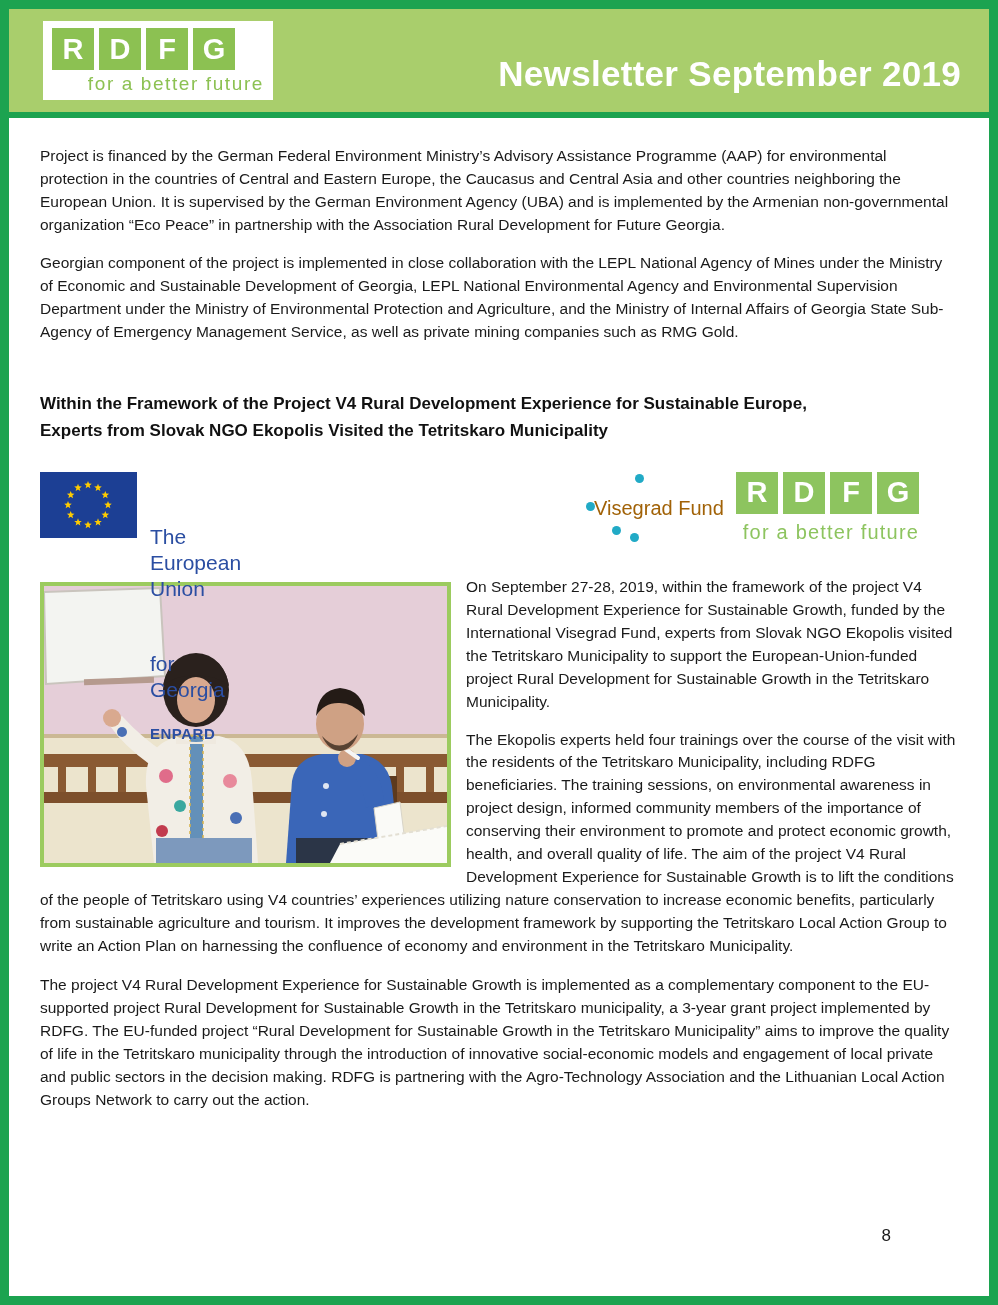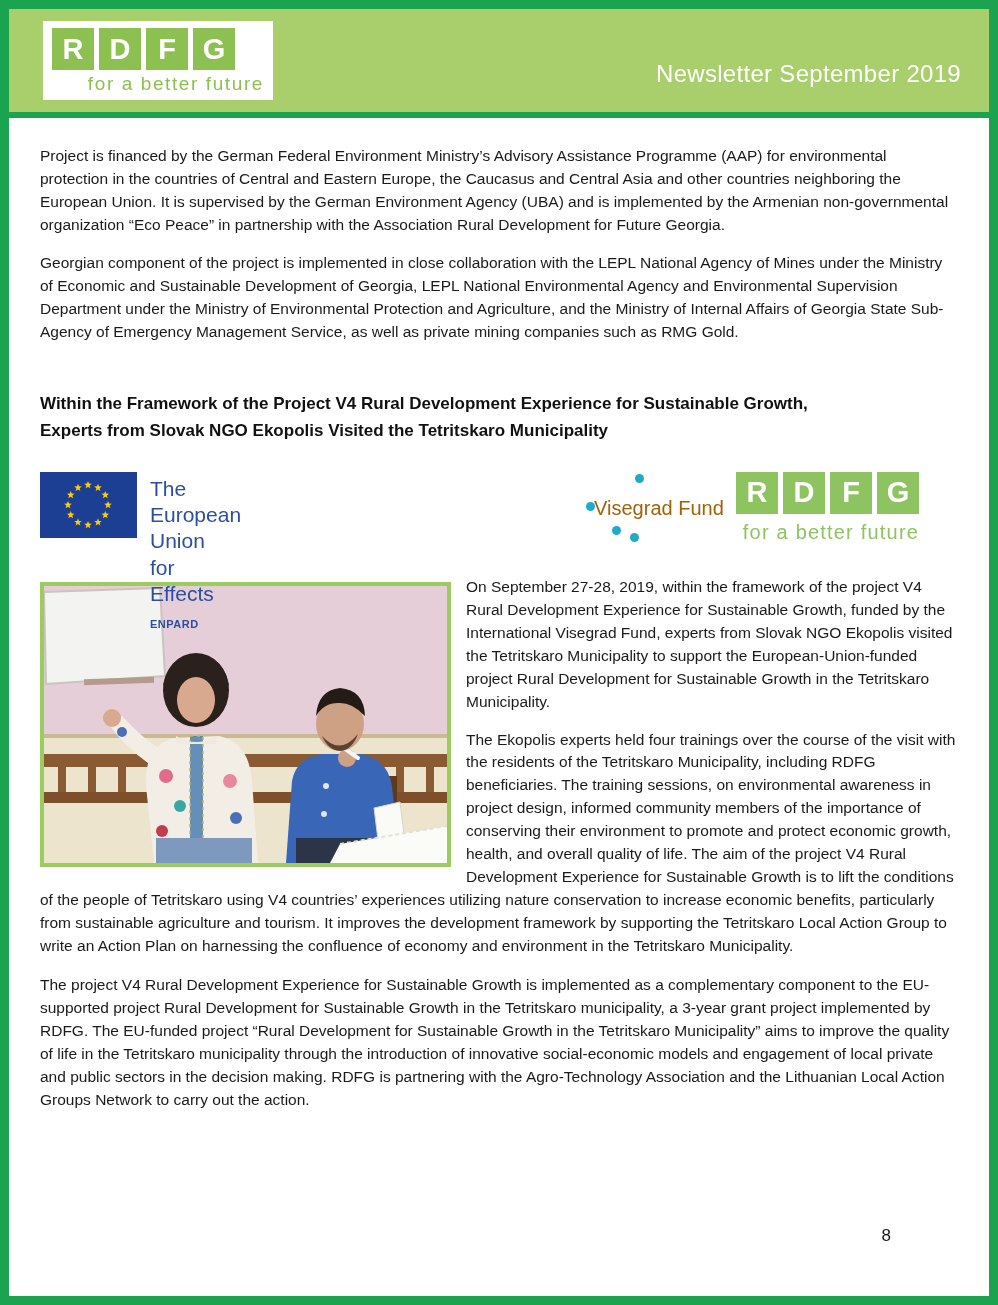--- a/index.html
+++ b/index.html
@@ -32,39 +32,39 @@
     width:42px;height:42px;background:#8CC152;
     color:#fff;font-weight:bold;font-size:29px;
     display:flex;align-items:center;justify-content:center;
     line-height:1;
   }
   .rdfg-tagline{
     color:#8CC152;font-size:19px;letter-spacing:1.6px;
     margin-top:3px;text-align:right;white-space:nowrap;
   }
   .newsletter-title{
-    color:#ffffff;font-weight:normal;font-size:24px;
+    color:#ffffff;font-weight:bold;font-size:35px;
     letter-spacing:.3px;padding-top:26px;
   }
   
   .content{padding:27px 32px 0 31px;font-size:15.5px;line-height:1.48;}
   p.body-par{margin:0 0 15px 0;}
   .article-heading{
     font-weight:bold;font-size:17px;line-height:1.6;
     margin:46px 0 0 0;max-width:830px;color:#111;
   }
   
   .logos-row{
     display:flex;align-items:flex-start;
     margin:28px 0 12px 0;height:92px;
   }
   .eu-logo{display:flex;gap:13px;align-items:flex-start;}
   .eu-text{padding-top:4px;}
-  .eu-line{color:#2B4EA2;font-size:21px;line-height:1.25;}
-  .eu-enpard{color:#2B4EA2;font-size:11px;font-weight:bold;letter-spacing:.5px;margin-top:9px;}
+  .eu-line{color:#2B4EA2;font-size:21px;line-height:1.25;margin-top:48px;}
+  .eu-enpard{color:#2B4EA2;font-size:15px;font-weight:bold;letter-spacing:.5px;margin-top:20px;}
   .visegrad{
     position:relative;width:150px;height:80px;
     margin-left:345px;flex:none;
   }
   .visegrad-name{
     position:absolute;left:8px;top:22px;
     color:#a16207;font-size:20px;white-space:nowrap;
   }
   .vdot{position:absolute;width:9px;height:9px;border-radius:50%;background:#21AAC6;}
   .vdot.d1{left:49px;top:2px;}
@@ -104,21 +104,21 @@
       <div class="rdfg-tagline">for a better future</div>
     </div>
     <div class="newsletter-title">Newsletter September 2019</div>
   </div>
 
   <div class="content">
 
     <p class="body-par">Project is financed by the German Federal Environment Ministry’s Advisory Assistance Programme (AAP) for environmental protection in the countries of Central and Eastern Europe, the Caucasus and Central Asia and other countries neighboring the European Union. It is supervised by the German Environment Agency (UBA) and is implemented by the Armenian non-governmental organization “Eco Peace” in partnership with the Association Rural Development for Future Georgia.</p>
     <p class="body-par">Georgian component of the project is implemented in close collaboration with the LEPL National Agency of Mines under the Ministry of Economic and Sustainable Development of Georgia, LEPL National Environmental Agency and Environmental Supervision Department under the Ministry of Environmental Protection and Agriculture, and the Ministry of Internal Affairs of Georgia State Sub-Agency of Emergency Management Service, as well as private mining companies such as RMG Gold.</p>
 
-    <h2 class="article-heading">Within the Framework of the Project V4 Rural Development Experience for Sustainable Growth, Experts from Slovak NGO Ekopolis Visited the Tetritskaro Municipality</h2>
+    <h2 class="article-heading">Within the Framework of the Project V4 Rural Development Experience for Sustainable Europe, Experts from Slovak NGO Ekopolis Visited the Tetritskaro Municipality</h2>
 
     <div class="logos-row">
 
       <div class="eu-logo">
         <span>
           <svg width="97" height="66" viewBox="0 0 97 66">
             <defs>
               <polygon id="star" points="0,-4 1,-1.38 3.8,-1.24 1.62,0.53 2.35,3.24 0,1.7 -2.35,3.24 -1.62,0.53 -3.8,-1.24 -1,-1.38" fill="#FFCC00"></polygon>
             </defs>
             <rect x="0" y="0" width="97" height="66" fill="#1C3F94"></rect>
@@ -131,21 +131,21 @@
             <use href="#star" x="48" y="53"></use>
               <use href="#star" x="38" y="50.3"></use>
             <use href="#star" x="30.7" y="43"></use>
               <use href="#star" x="28" y="33"></use>
             <use href="#star" x="30.7" y="23"></use>
               <use href="#star" x="38" y="15.7"></use>
           </svg>
         </span>
         <div class="eu-text">
           <div class="eu-line">The European Union</div>
-          <div class="eu-line">for Effects</div>
+          <div class="eu-line">for Georgia</div>
           <div class="eu-enpard">ENPARD</div>
         </div>
       </div>
 
       <div class="visegrad">
         <span class="vdot d1"></span>
         <span class="vdot d2"></span>
         <span class="vdot d3"></span>
         <span class="vdot d4"></span>
         <span class="visegrad-name">Visegrad Fund</span>

